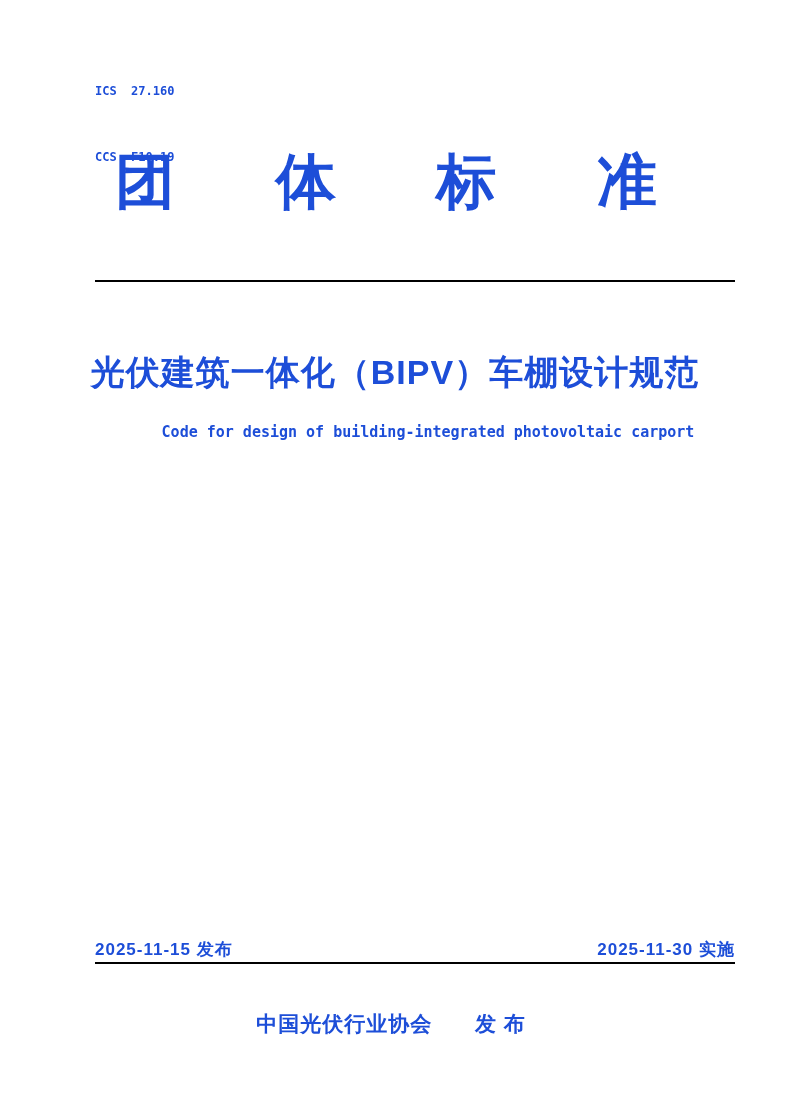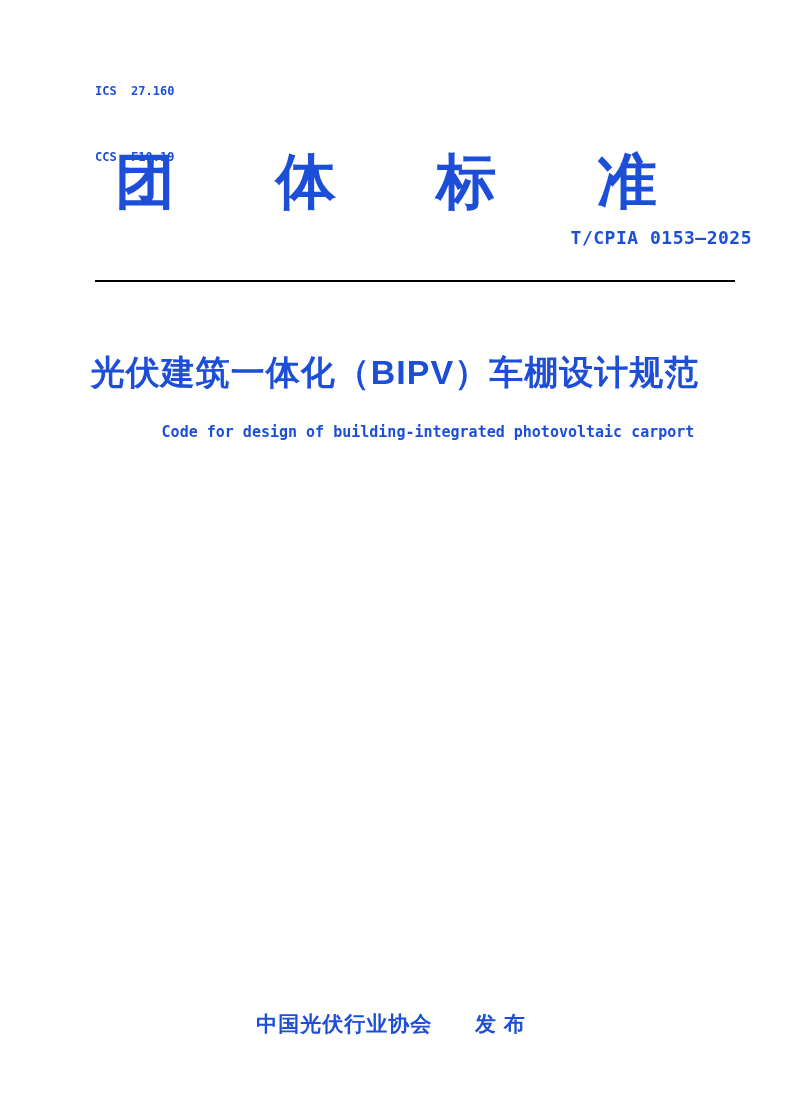--- a/index.html
+++ b/index.html
@@ -120,27 +120,30 @@
     <div>CCS  F10.19</div>
   </div>
 
   <div class="big-title">
     <span>团</span>
     <span>体</span>
     <span>标</span>
     <span>准</span>
   </div>
 
-  <div class="std-number">T/CPIA 0153—2025</div>
 
   <div class="rule"></div>
 
   <div class="title-cn">光伏建筑一体化（BIPV）车棚设计规范</div>
 
   <div class="title-en">Code for design of building-integrated photovoltaic carport</div>
 
+  <div class="footer-dates">
+    <span>2025-11-15 发布</span>
+    <span>2025-11-30 实施</span>
+  </div>
 
   <div class="publisher-row">
     <span>中国光伏行业协会</span>
     <span class="publish-label">发 布</span>
   </div>
 
 </div>
 
 </body></html>

